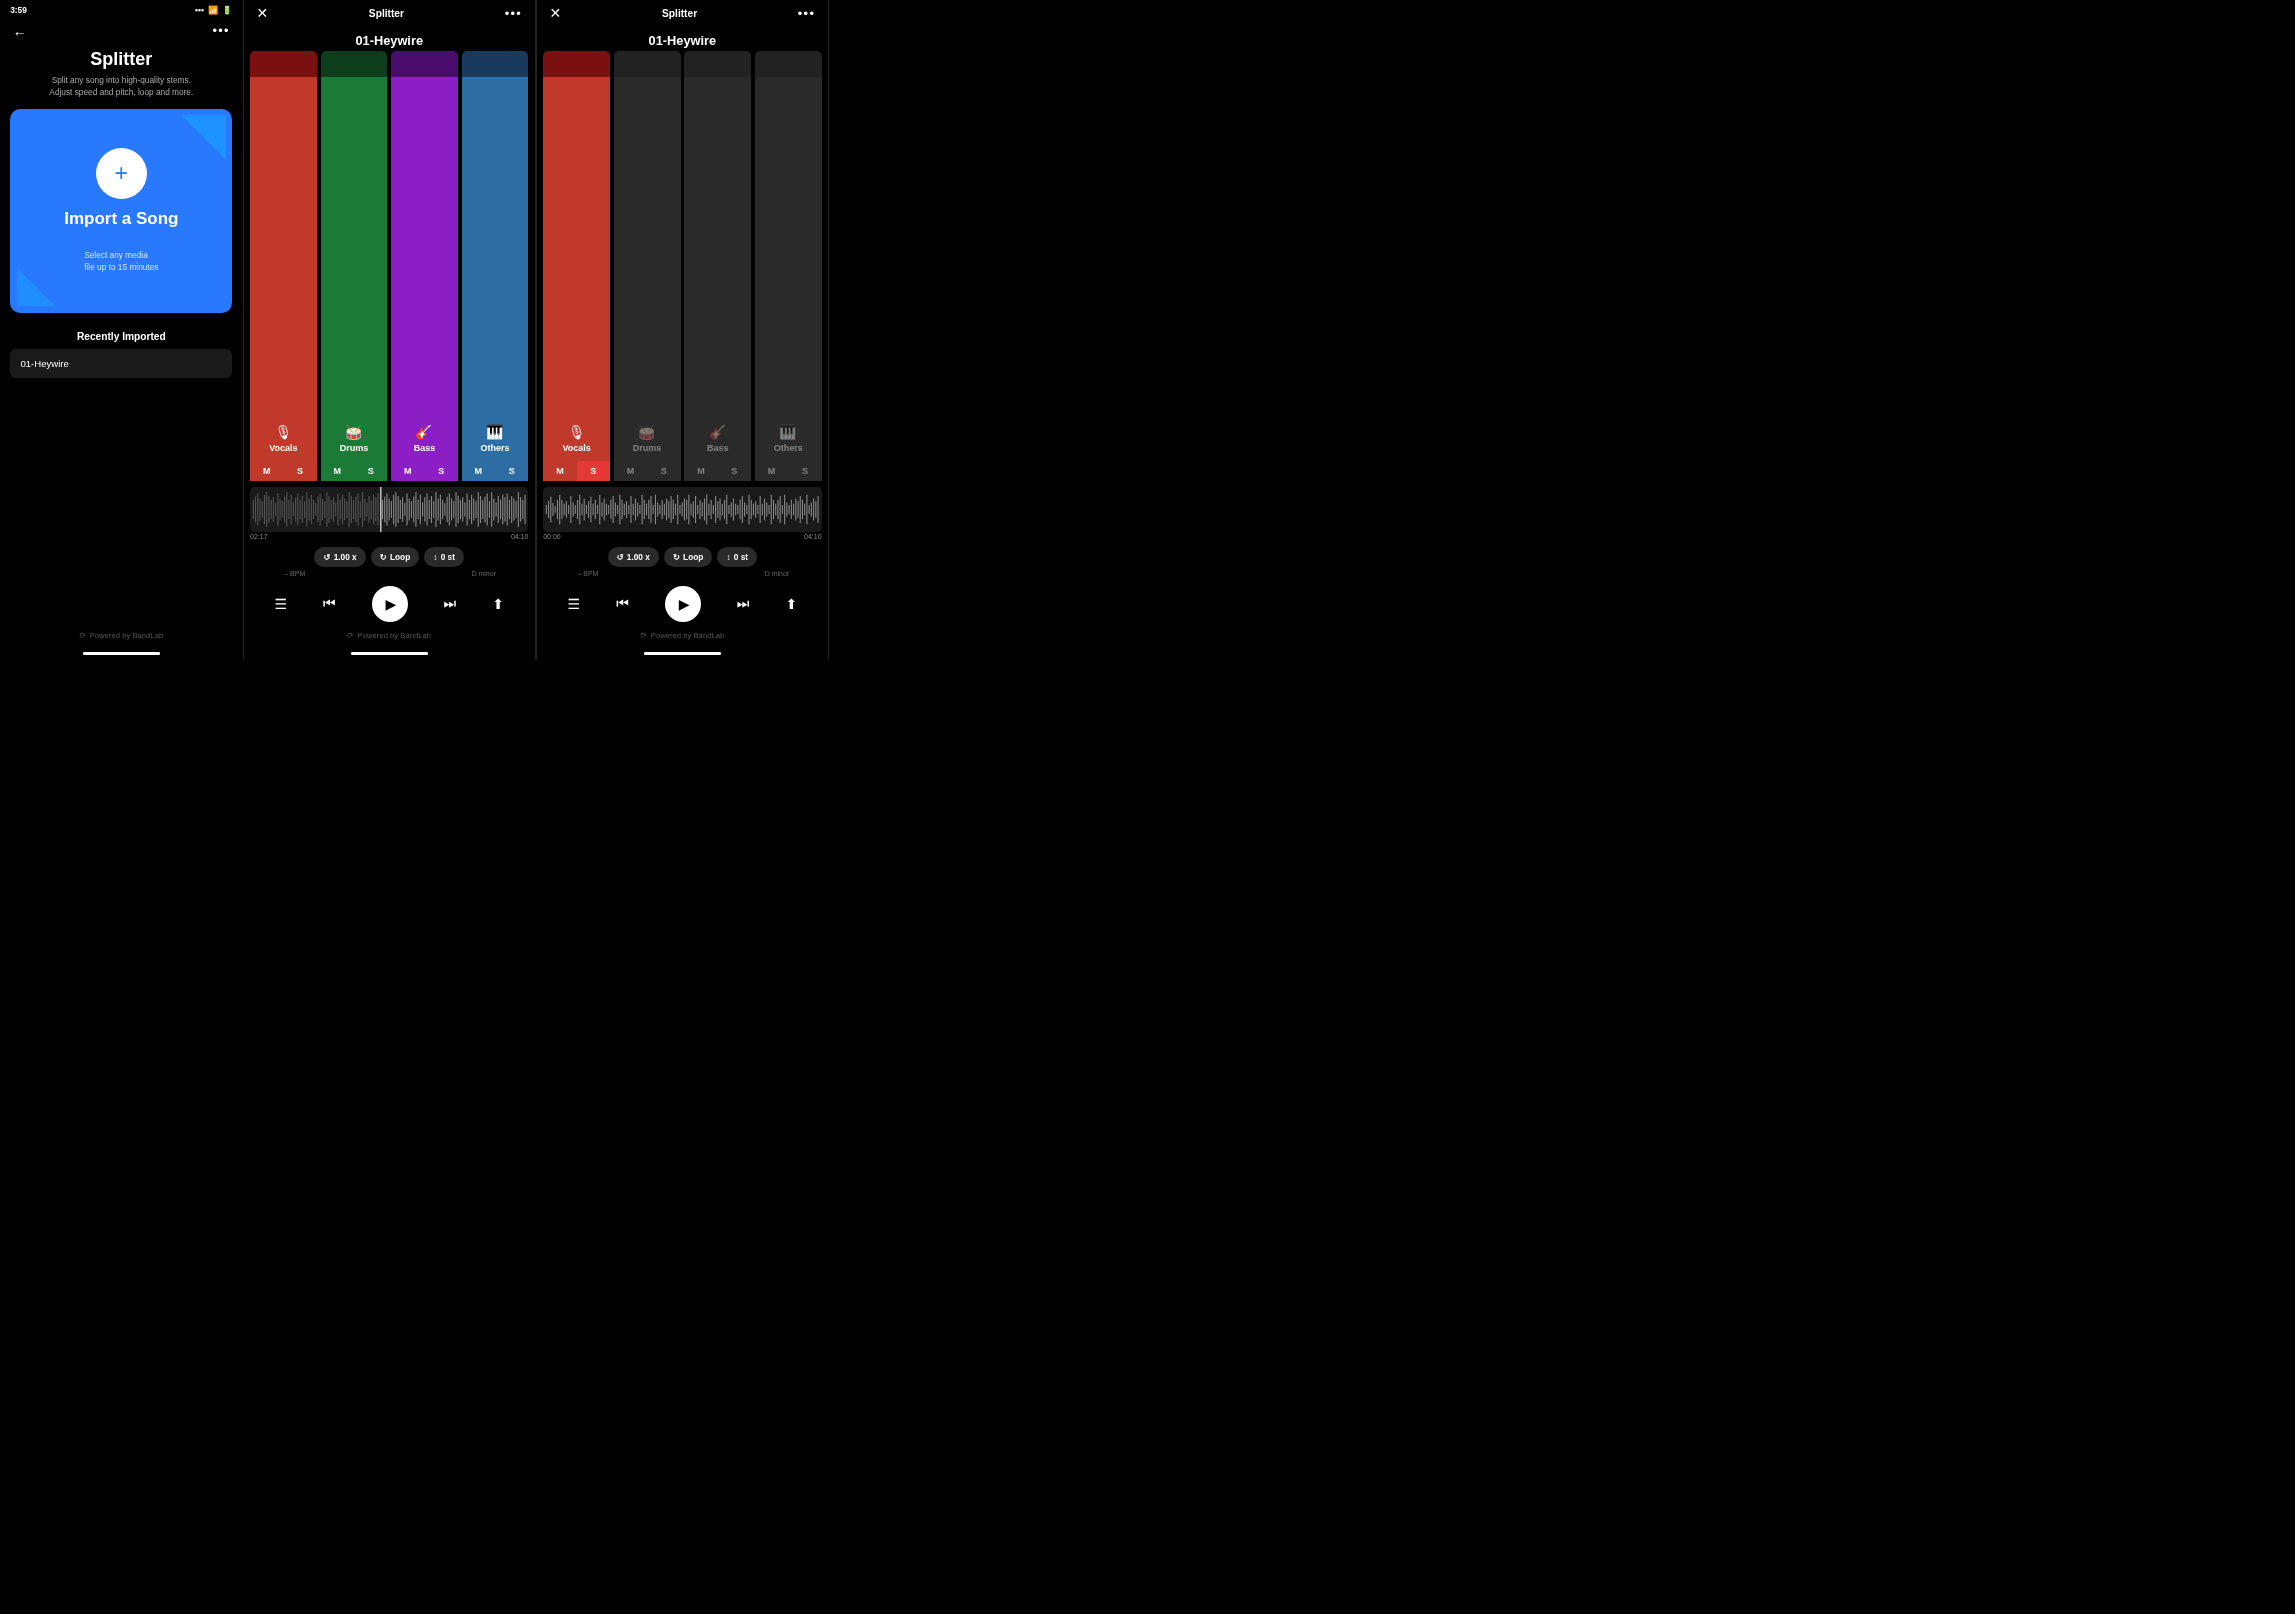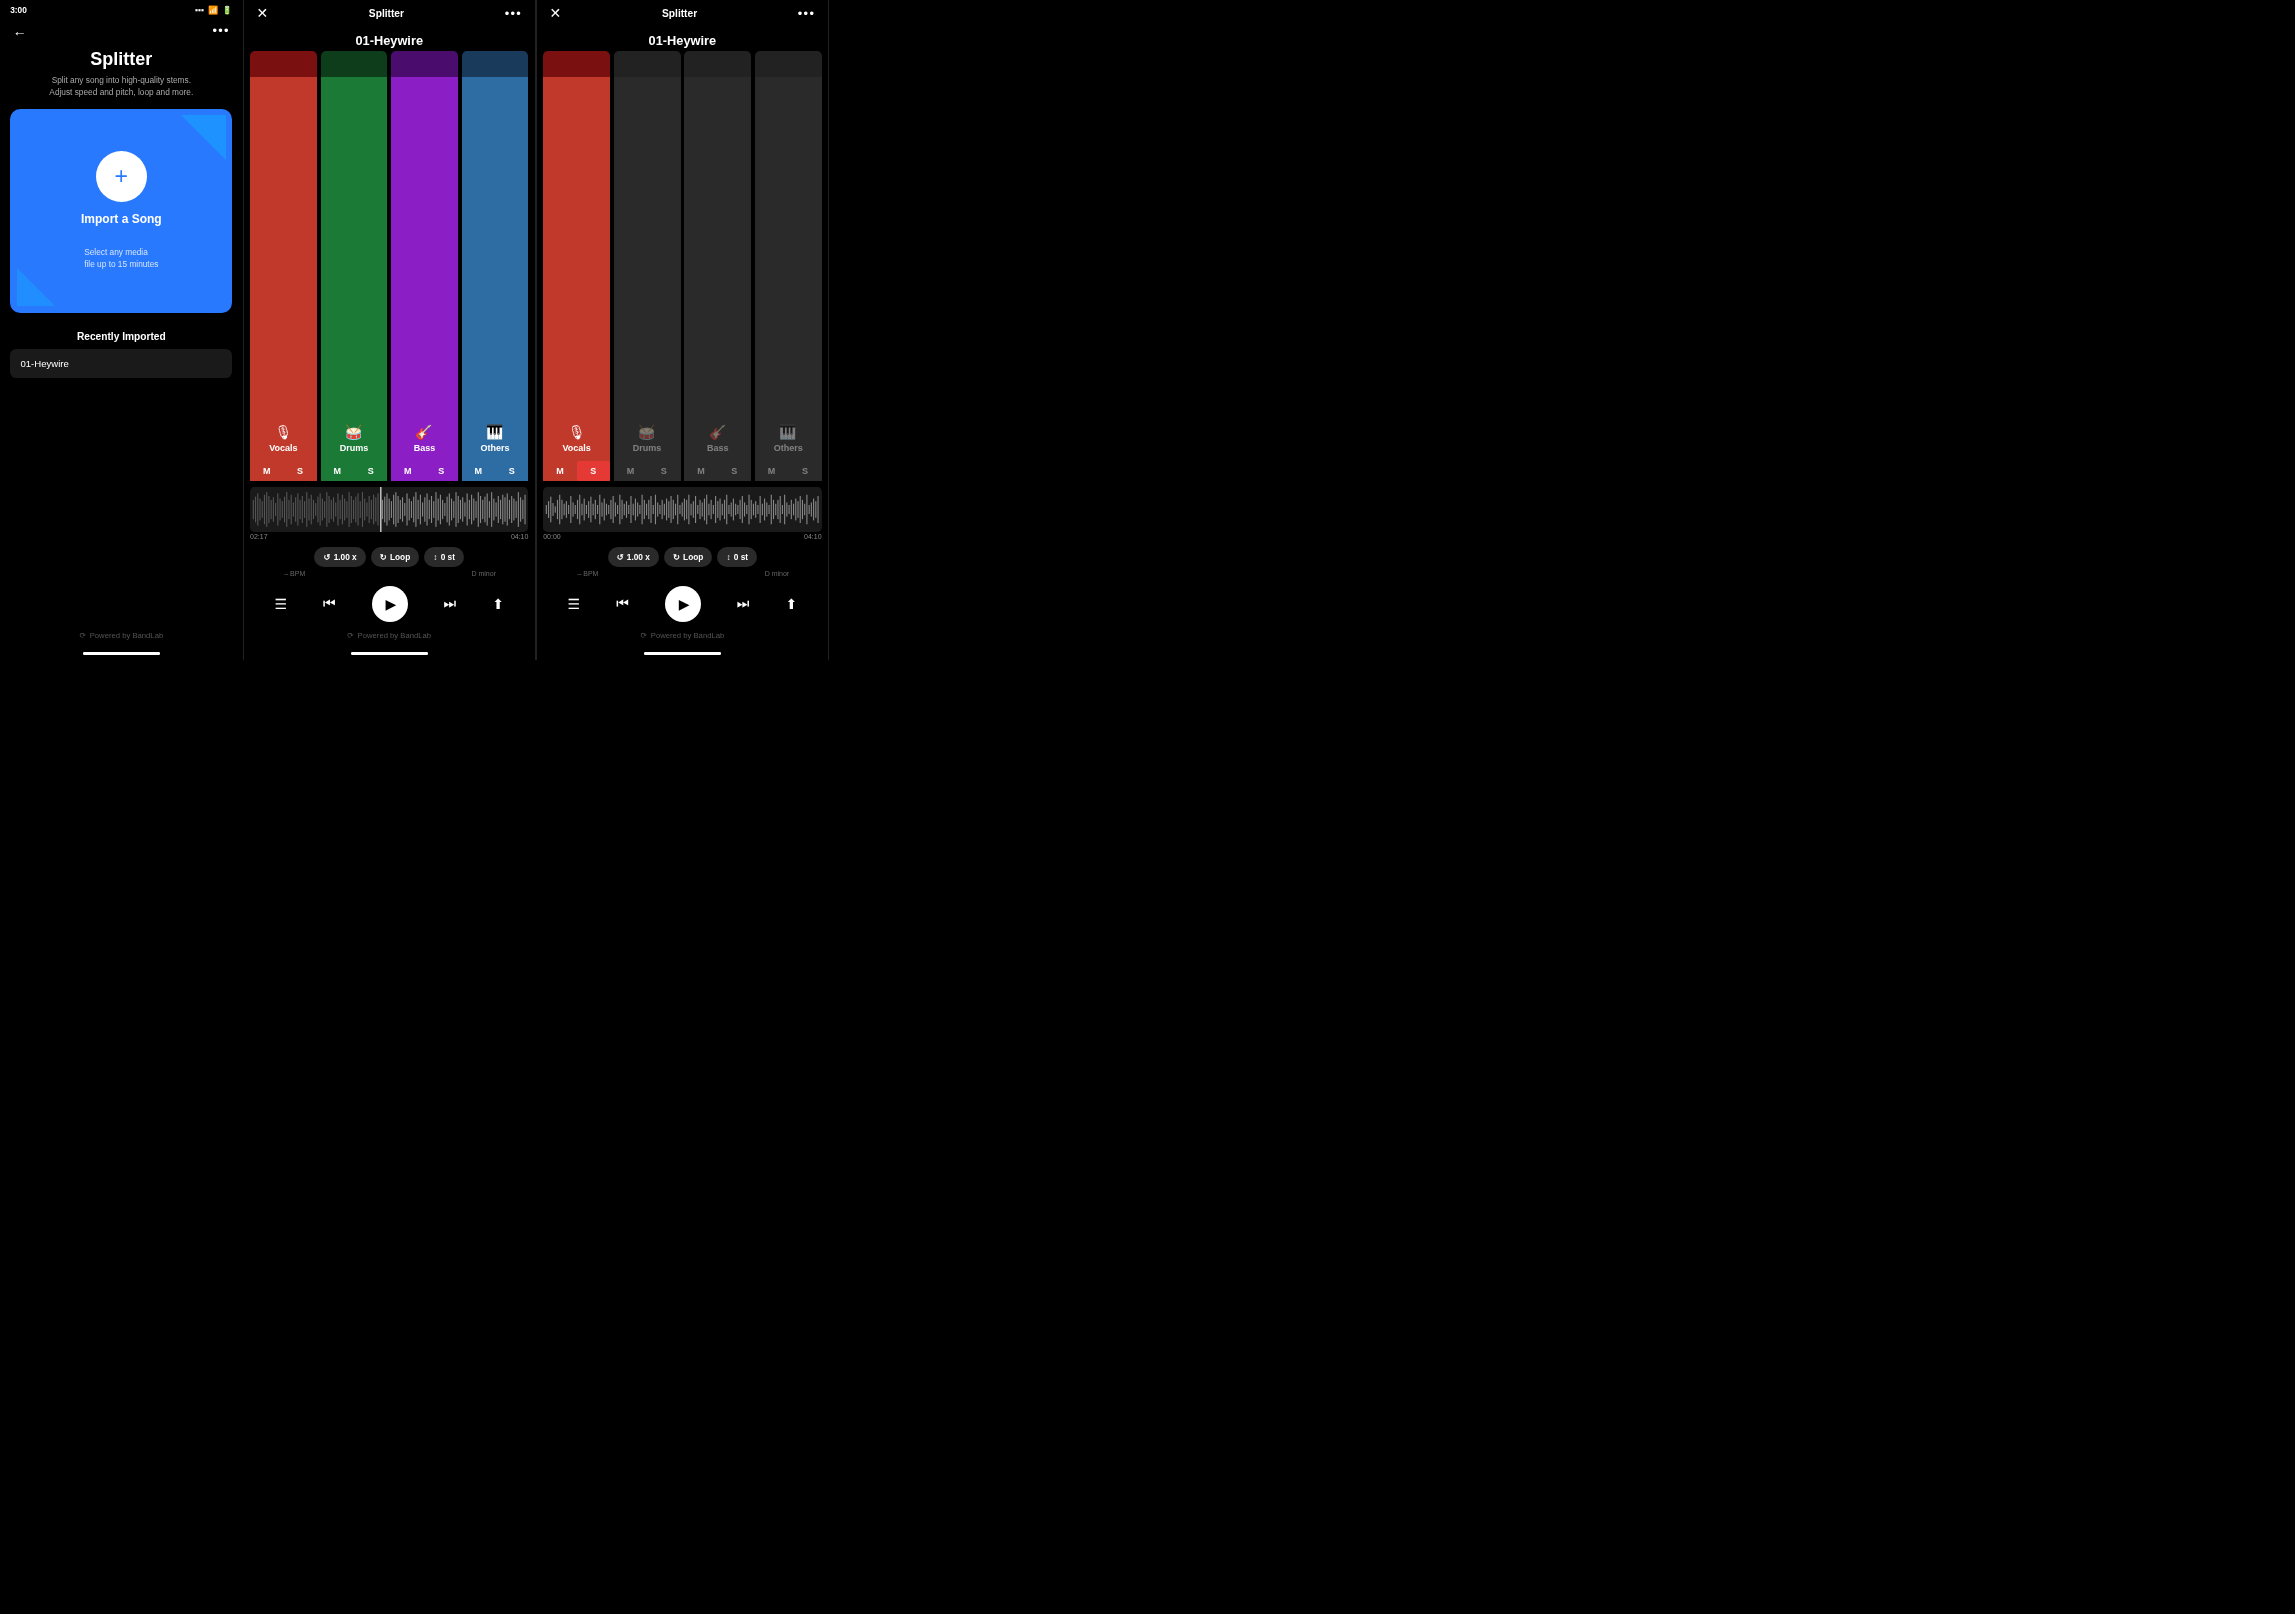--- a/index.html
+++ b/index.html
@@ -126,21 +126,21 @@
     }
 
     .import-plus {
       font-size: 23px;
       color: #2979FF;
       font-weight: 300;
       line-height: 1;
     }
 
     .import-title {
-      font-size: 12px;
+      font-size: 17px;
       font-weight: 700;
       color: #fff;
       margin-bottom: 20px;
     }
 
     .import-subtitle {
       font-size: 8.3px;
       color: rgba(255,255,255,0.8);
       line-height: 1.5;
     }
@@ -335,21 +335,21 @@
       background: #e53935;
       border-radius: 1.9px;
     }
   </style>
 </head>
 <body>
 
 <div class="panel" style="max-width: 274px; min-width: 242px;">
 
   <div class="status-bar">
-    <span>3:00</span>
+    <span>3:59</span>
     <div class="status-icons">
       <span>▪▪▪</span>
       <span>📶</span>
       <span>🔋</span>
     </div>
   </div>
 
   <div class="panel-header">
     <span class="back-btn">←</span>
     <span class="more-btn">•••</span>

